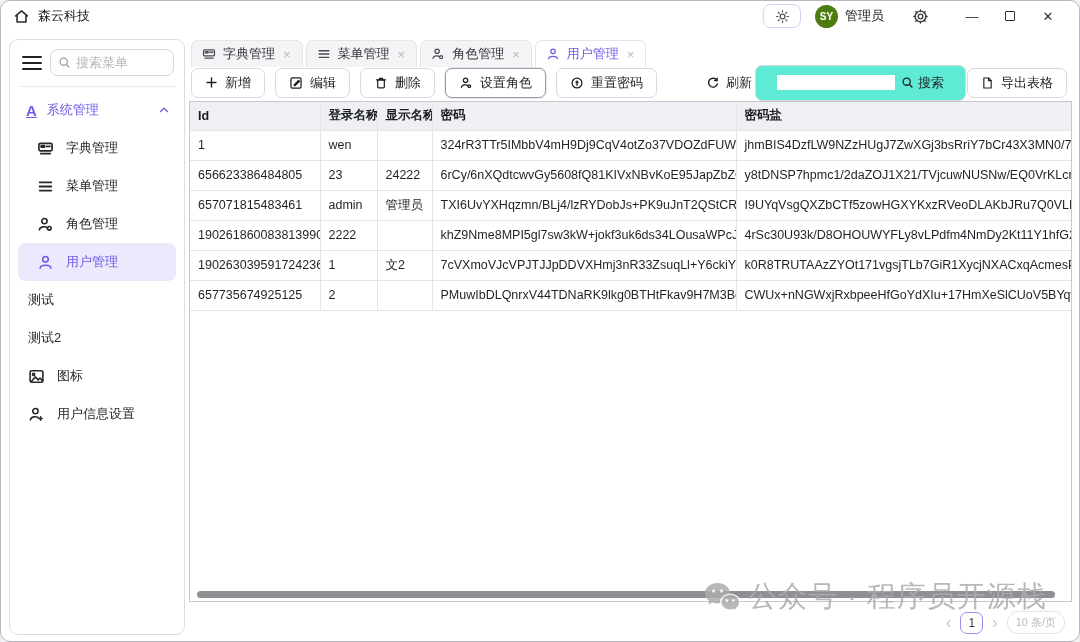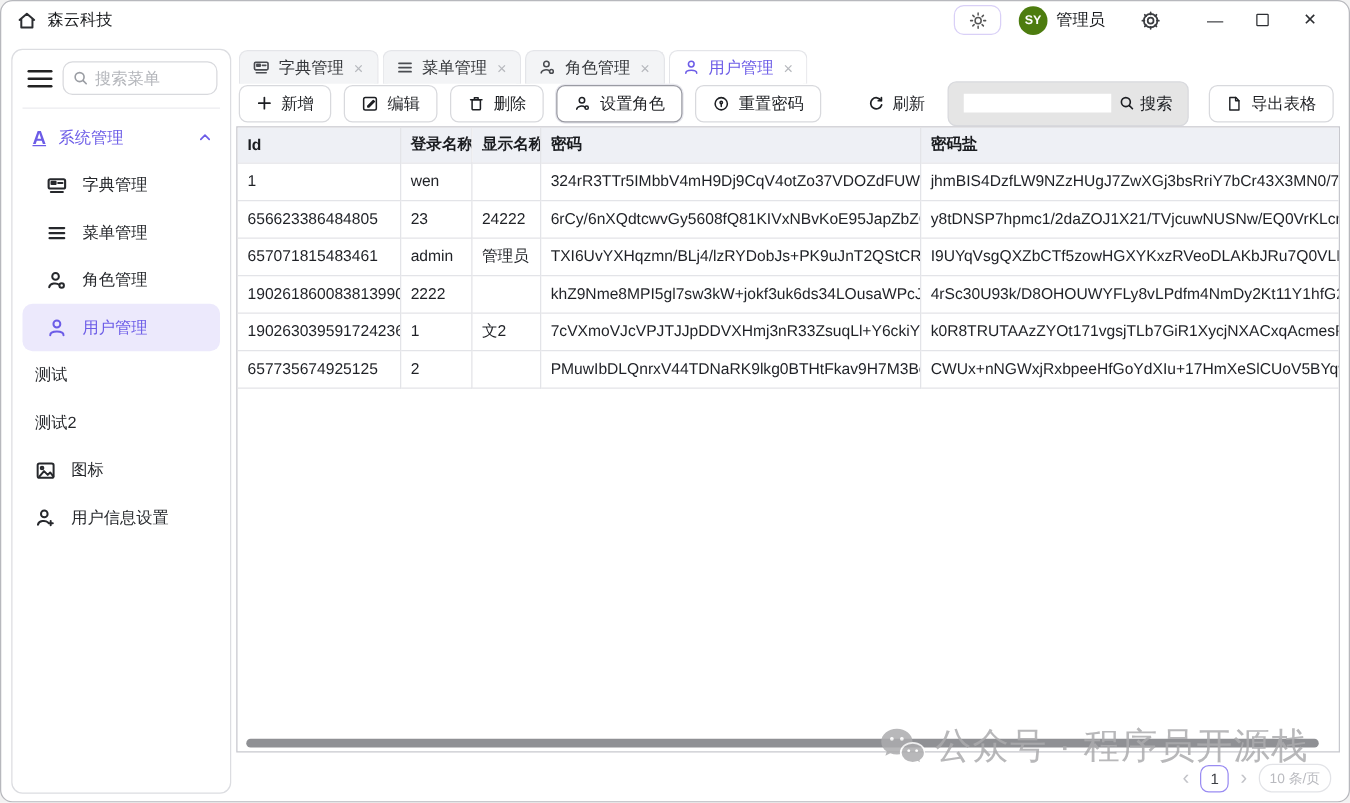--- a/index.html
+++ b/index.html
@@ -61,24 +61,24 @@
   .tab.active { background:#fff; color:var(--accent); }
   .tab.active .t-ic { color:var(--accent); }
   .tab .tab-close { color:#b6b8bd; font-size:13px; line-height:1; padding:0 1px; }
   .tab-label { font-size:13px; }
 
   
   .toolbar { position:absolute; left:190px; top:66px; right:12px; height:31px; display:flex; align-items:center; gap:10px; }
   .tb-btn { display:flex; align-items:center; gap:7px; height:30px; padding:0 13px;
     border:1px solid #d8d9dd; border-radius:7px; background:#fff; font-size:13px; color:#1d1f23; cursor:pointer; }
   .tb-btn.focused { border-color:#9a9ba3; box-shadow:0 0 0 1px #e8e8ee; }
-  .tb-right { margin-left:auto; display:flex; align-items:center; gap:16px; }
+  .tb-right { margin-left:auto; display:flex; align-items:center; gap:1px; }
   .refresh-btn { display:flex; align-items:center; gap:6px; font-size:13px; color:#1d1f23; cursor:pointer; padding:4px 2px; }
   .search-group { display:flex; align-items:center; height:36px; border:1px solid #d8d9dd; border-radius:7px;
-    background:#e5e5e5; padding:0 12px; gap:6px; }
+    background:#5eead4; padding:0 21px; gap:6px; }
   .search-group input { border:0; outline:0; width:118px; font-size:13px;
     font-family:"Liberation Sans","DejaVu Sans",sans-serif; }
   .search-group .search-txt { display:flex; align-items:center; gap:4px; color:#1d1f23; cursor:pointer; font-size:13px; }
 
   
   .table-card { position:absolute; left:188px; top:100px; width:883px; height:501px;
     border:1px solid #c7c8ce; background:#fff; overflow:hidden; }
   table { border-collapse:collapse; table-layout:fixed; width:100%; }
   th,td { font-size:12.5px; padding:0 8px; border-right:1px solid #e3e4e8; border-bottom:1px solid #e3e4e8;
     white-space:nowrap; overflow:hidden; text-align:left; }

